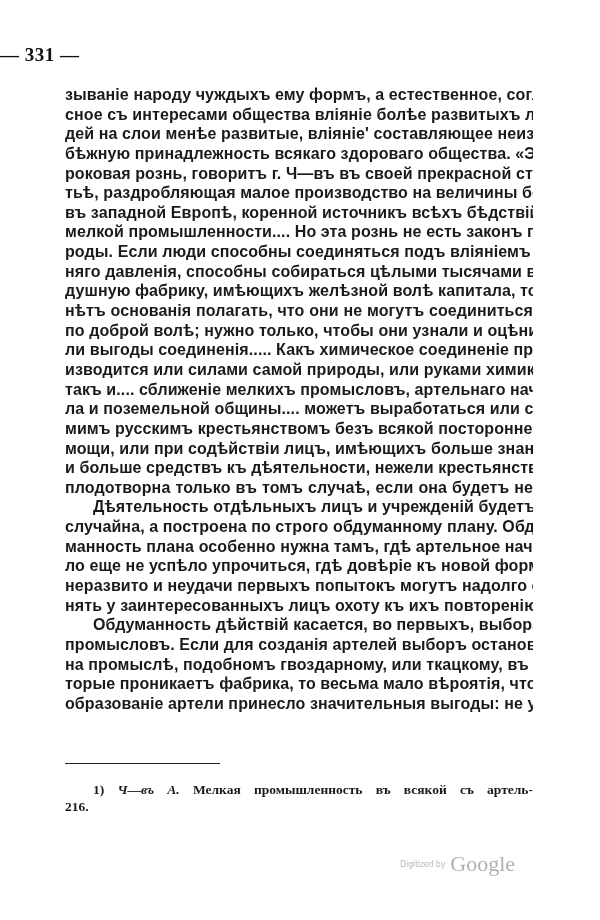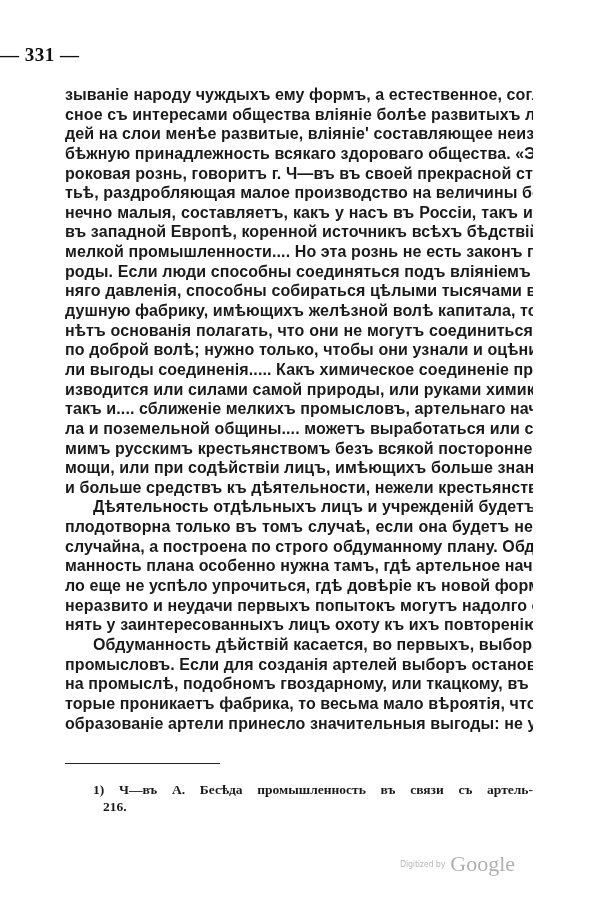--- a/index.html
+++ b/index.html
@@ -73,22 +73,23 @@
     font-size: 13.5px;
     white-space: nowrap;
     text-align: justify;
     text-align-last: justify;
     font-family: "Liberation Serif", "DejaVu Serif", serif;
     font-weight: bold;
     color: #1a1a1a;
     overflow: hidden;
   }
   .fn-line.indent { padding-left: 28px; }
-  .fn-line.last { text-align-last: left; margin-left: 38px; }
+  .fn-line.last { text-align-last: left; }
   .fn-author {
+    font-style: italic;
   }
   .watermark {
     position: absolute;
     top: 851px;
     left: 400px;
     color: #b9b9b9;
     font-family: "DejaVu Sans", sans-serif;
     white-space: nowrap;
     text-align: center;
   }
@@ -109,56 +110,55 @@
 
 <div class="page-number">— 331 —</div>
 
 <div class="body-text" id="body-text">
     <div class="line">зываніе народу чуждыхъ ему формъ, а естественное, согла-</div>
     <div class="line">сное съ интересами общества вліяніе болѣе развитыхъ лю-</div>
     <div class="line">дей на слои менѣе развитые, вліяніе' составляющее неиз-</div>
     <div class="line">бѣжную принадлежность всякаго здороваго общества. «Эта</div>
     <div class="line">роковая рознь, говоритъ г. Ч—въ въ своей прекрасной ста-</div>
     <div class="line">тьѣ, раздробляющая малое производство на величины безко-</div>
-    <div class="line">нечно малыя, составляетъ, какъ у насъ въ Россіи, такъ и</div>
     <div class="line">въ западной Европѣ, коренной источникъ всѣхъ бѣдствій</div>
     <div class="line">мелкой промышленности.... Но эта рознь не есть законъ при-</div>
     <div class="line">роды. Если люди способны соединяться подъ вліяніемъ внѣш-</div>
     <div class="line">няго давленія, способны собираться цѣлыми тысячами въ</div>
     <div class="line">душную фабрику, имѣющихъ желѣзной волѣ капитала, то</div>
     <div class="line">нѣтъ основанія полагать, что они не могутъ соединиться</div>
     <div class="line">по доброй волѣ; нужно только, чтобы они узнали и оцѣни-</div>
     <div class="line">ли выгоды соединенія..... Какъ химическое соединеніе про-</div>
     <div class="line">изводится или силами самой природы, или руками химика,</div>
     <div class="line">такъ и.... сближеніе мелкихъ промысловъ, артельнаго нача-</div>
     <div class="line">ла и поземельной общины.... можетъ выработаться или са-</div>
     <div class="line">мимъ русскимъ крестьянствомъ безъ всякой посторонней по-</div>
     <div class="line">мощи, или при содѣйствіи лицъ, имѣющихъ больше знанія</div>
     <div class="line last">и больше средствъ къ дѣятельности, нежели крестьянство» ¹).</div>
+    <div class="line">плодотворна только въ томъ случаѣ, если она будетъ не</div>
     <div class="line indent">Дѣятельность отдѣльныхъ лицъ и учрежденій будетъ</div>
-    <div class="line">плодотворна только въ томъ случаѣ, если она будетъ не</div>
     <div class="line">случайна, а построена по строго обдуманному плану. Обду-</div>
     <div class="line">манность плана особенно нужна тамъ, гдѣ артельное нача-</div>
     <div class="line">ло еще не успѣло упрочиться, гдѣ довѣріе къ новой формѣ</div>
     <div class="line">неразвито и неудачи первыхъ попытокъ могутъ надолго от-</div>
     <div class="line last">нять у заинтересованныхъ лицъ охоту къ ихъ повторенію.</div>
     <div class="line indent">Обдуманность дѣйствій касается, во первыхъ, выбора</div>
     <div class="line">промысловъ. Если для созданія артелей выборъ остановился</div>
     <div class="line">на промыслѣ, подобномъ гвоздарному, или ткацкому, въ ко-</div>
     <div class="line">торые проникаетъ фабрика, то весьма мало вѣроятія, чтобы</div>
     <div class="line">образованіе артели принесло значительныя выгоды: не ус-</div>
   </div>
 
 <div class="footnote-rule"></div>
 
 <div class="footnotes">
   <div class="fn-line indent">
     <span>1)</span>
     <span class="fn-author">Ч—въ А.</span>
-    <span>Бесѣда промышленность въ связи съ артель-</span>
+    <span>Мелкая промышленность въ всякой съ артель-</span>
   </div>
   <div class="fn-line last">216.</div>
 </div>
 
 <div class="watermark">
   <span class="small">Digitized by</span>
   <span class="brand">Google</span>
 </div>
 
 </body></html>

